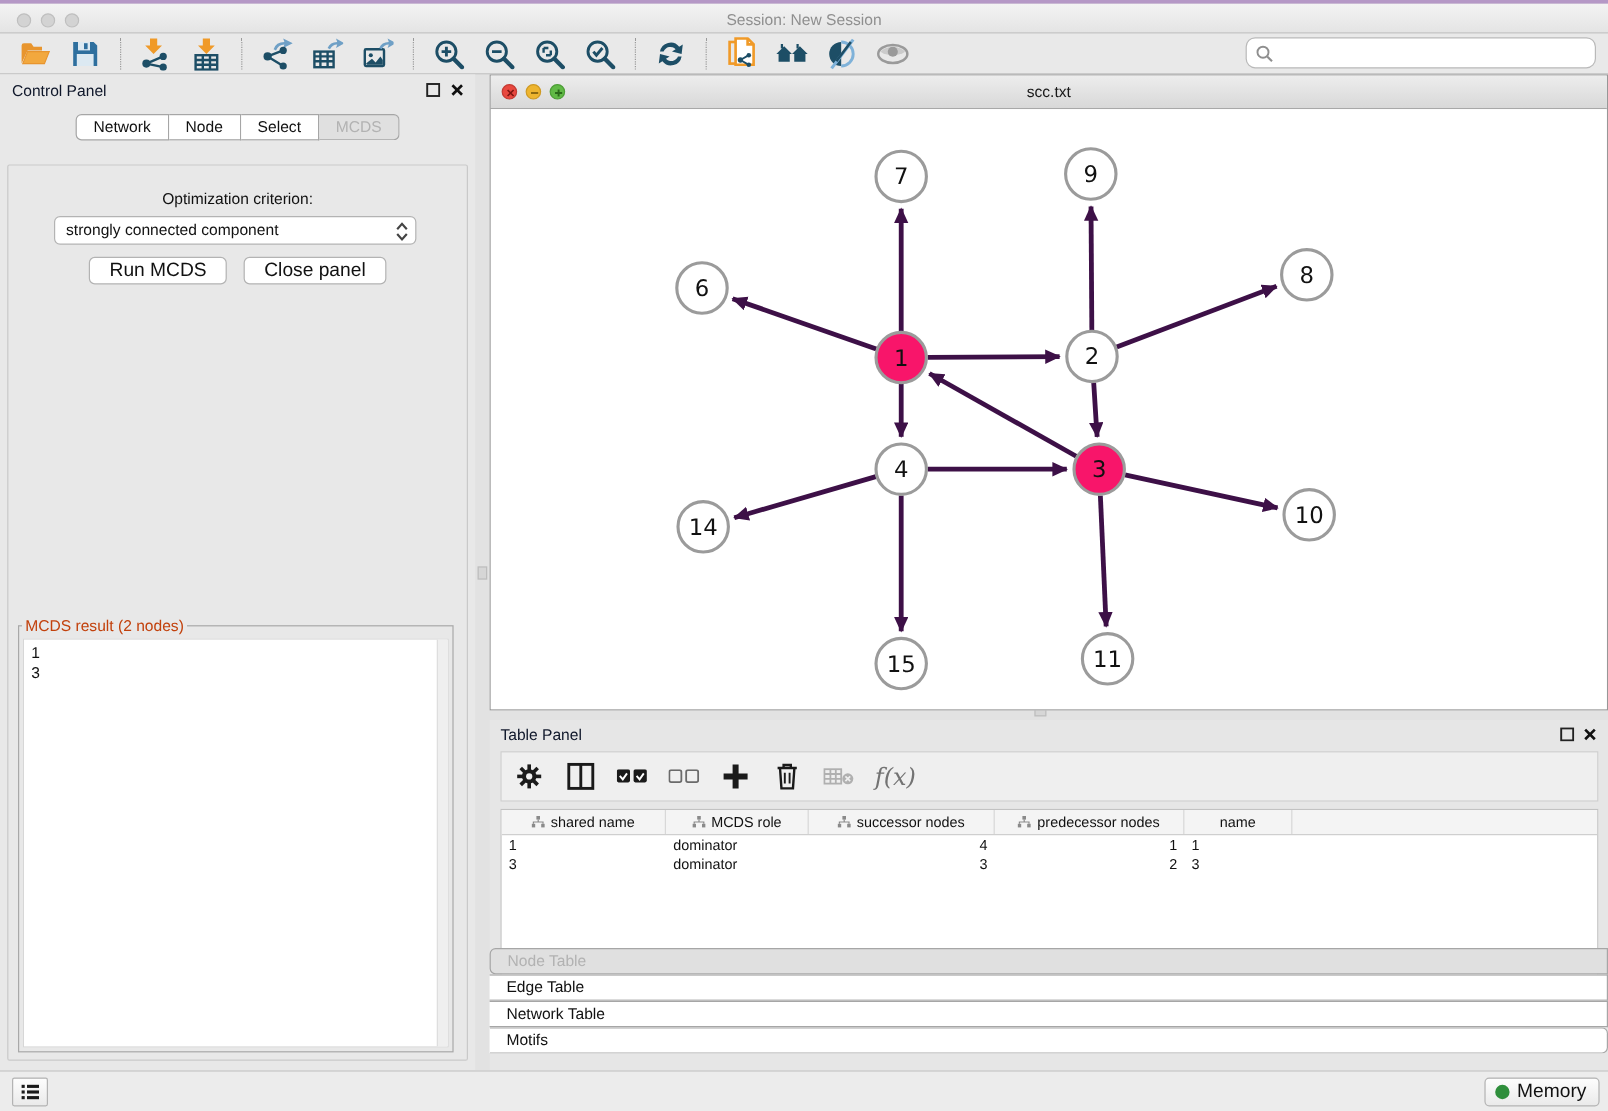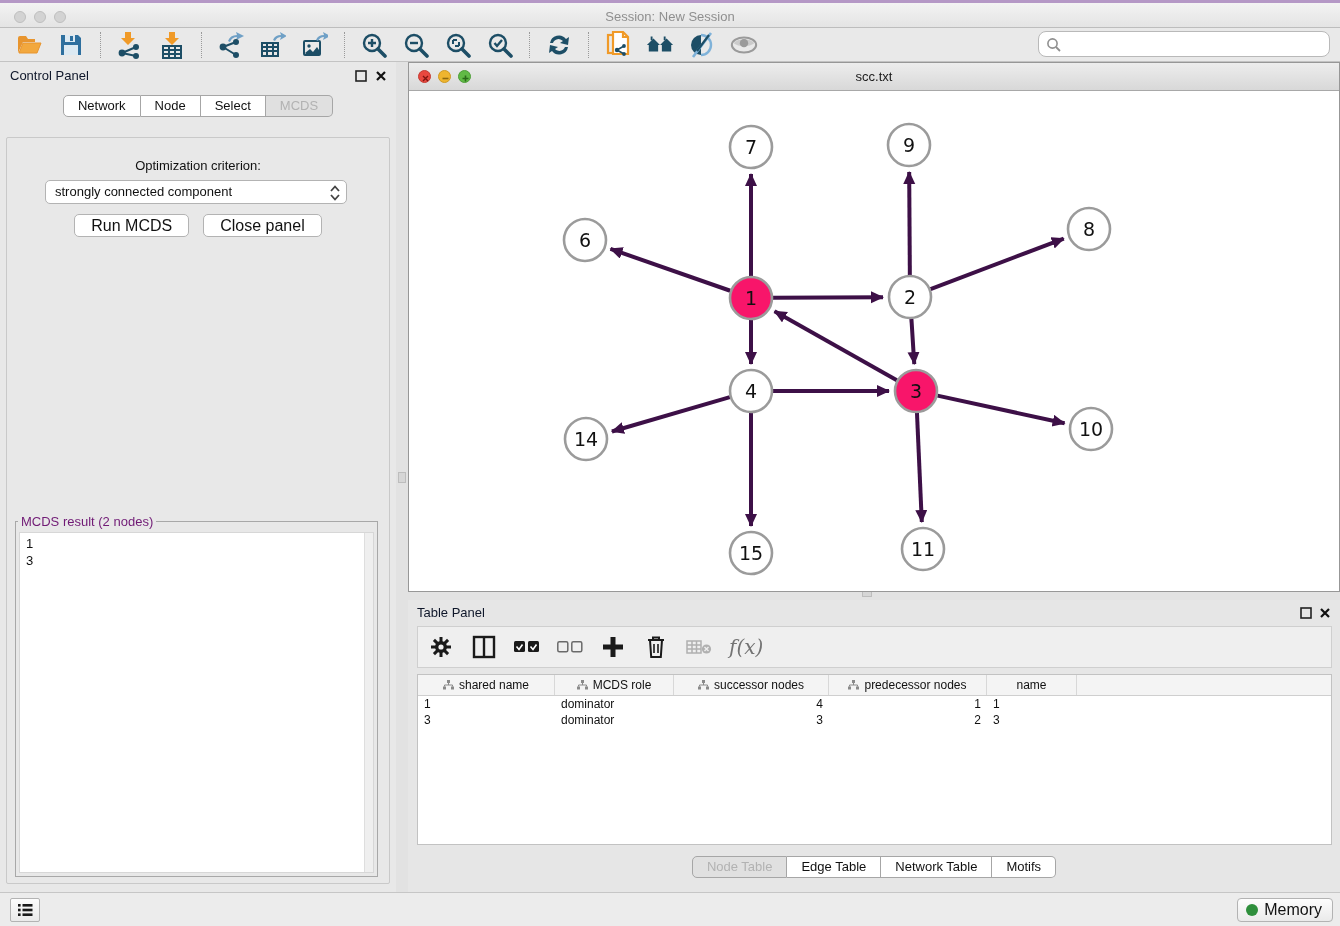--- a/index.html
+++ b/index.html
@@ -38,21 +38,21 @@
     border:1px solid #c9c9c9; border-radius:2px; background:#e8e8e8;margin-top:21px; }
   .opt-label { position:absolute; left:0; right:0; top:20px; text-align:center; font-size:13px; color:#111; }
   .dropdown { position:absolute; left:38px; right:42px; top:42px; height:24px; background:#fff;
     border:1px solid #b3b3b3; border-radius:5px; font-size:13px; line-height:22px; padding-left:9px; color:#111; }
   .dd-stepper { position:absolute; right:4px; top:3px; }
   .btnrow { position:absolute; left:0; right:0; top:76px; display:flex; justify-content:center; gap:14px; }
   .pushbtn { height:23px; padding:0 16px; font-size:16px; line-height:21px; background:#fff;
     border:1px solid #b3b3b3; border-radius:5px; color:#111; }
   .resultbox { position:absolute; left:8px; right:11px; top:376px; bottom:6px;
     border:1px solid #a8a8a8; background:#e8e8e8; }
-  .resultbox legend { font-size:13px; color:#701a75; margin-left:2px; padding:0 3px; }
+  .resultbox legend { font-size:13px; color:#c2410c; margin-left:2px; padding:0 3px; }
   .result-inner { position:absolute; left:3px; right:3px; top:3px; bottom:3px; background:#fff; border:1px solid #d7d7d7; }
   .result-text { position:absolute; left:6px; top:2px; font-size:13px; line-height:17px; color:#111; white-space:pre-line; }
   .result-scroll { position:absolute; right:0; top:0; bottom:0; width:9px; background:#efefef; border-left:1px solid #dedede; }
 
   
   .vhandle { position:absolute; left:398px; top:472px; width:8px; height:11px; background:#d6d6d6; border:1px solid #bdbdbd; }
   .hhandle { position:absolute; left:862px; top:590px; width:10px; height:7px; background:#d6d6d6; border:1px solid #bdbdbd; }
 
   
   .net-window { position:absolute; left:408px; top:62px; width:932px; height:530px;
@@ -68,21 +68,21 @@
   .tp-toolbar { position:absolute; left:9px; right:8px; top:26px; height:42px; background:#efefef;
     border:1px solid #cfcfcf; display:flex; align-items:center; padding-left:10px; gap:17px; }
   .tp-toolbar .ticon { display:flex; align-items:center; justify-content:center; width:26px; height:26px; }
   .fx { font-family:"DejaVu Serif", serif; font-style:italic; font-size:20px; color:#737373; }
   .tgrid { position:absolute; left:9px; right:8px; top:74px; bottom:47px; background:#fff; border:1px solid #c2c2c2; overflow:hidden; }
   .thead { display:flex; height:21px; background:#f4f4f4; border-bottom:1px solid #cfcfcf; }
   .th { display:flex; align-items:center; justify-content:center; gap:5px; font-size:12px; color:#111;
     border-right:1px solid #d8d8d8; position:relative; }
   .trow { display:flex; height:16px; font-size:12px; color:#111; }
   .td { overflow:hidden; white-space:nowrap; padding:0 6px; line-height:16px; }
-  .bottabs { position:absolute; left:0; right:0; bottom:14px; display:flex; justify-content:center; }
+  .bottabs { position:absolute; left:0; right:0; bottom:14px; display:flex; justify-content:center;flex-direction:column; }
 
   
   .statusbar { position:absolute; left:0; top:892px; width:1340px; height:34px; background:#ececec; border-top:1px solid #c6c6c6; }
   .sb-left { position:absolute; left:10px; top:5px; width:30px; height:24px; background:linear-gradient(#fdfdfd,#eaeaea);
     border:1px solid #b3b3b3; border-radius:2px; display:flex; align-items:center; justify-content:center; }
   .sb-mem { position:absolute; right:7px; top:5px; height:24px; padding:0 10px 0 8px; background:linear-gradient(#fdfdfd,#eaeaea);
     border:1px solid #b3b3b3; border-radius:4px; display:flex; align-items:center; gap:6px; font-size:16px; color:#111; }
   .memdot { width:12px; height:12px; border-radius:50%; background:#2f8f3c; }
 </style>
 </head>

